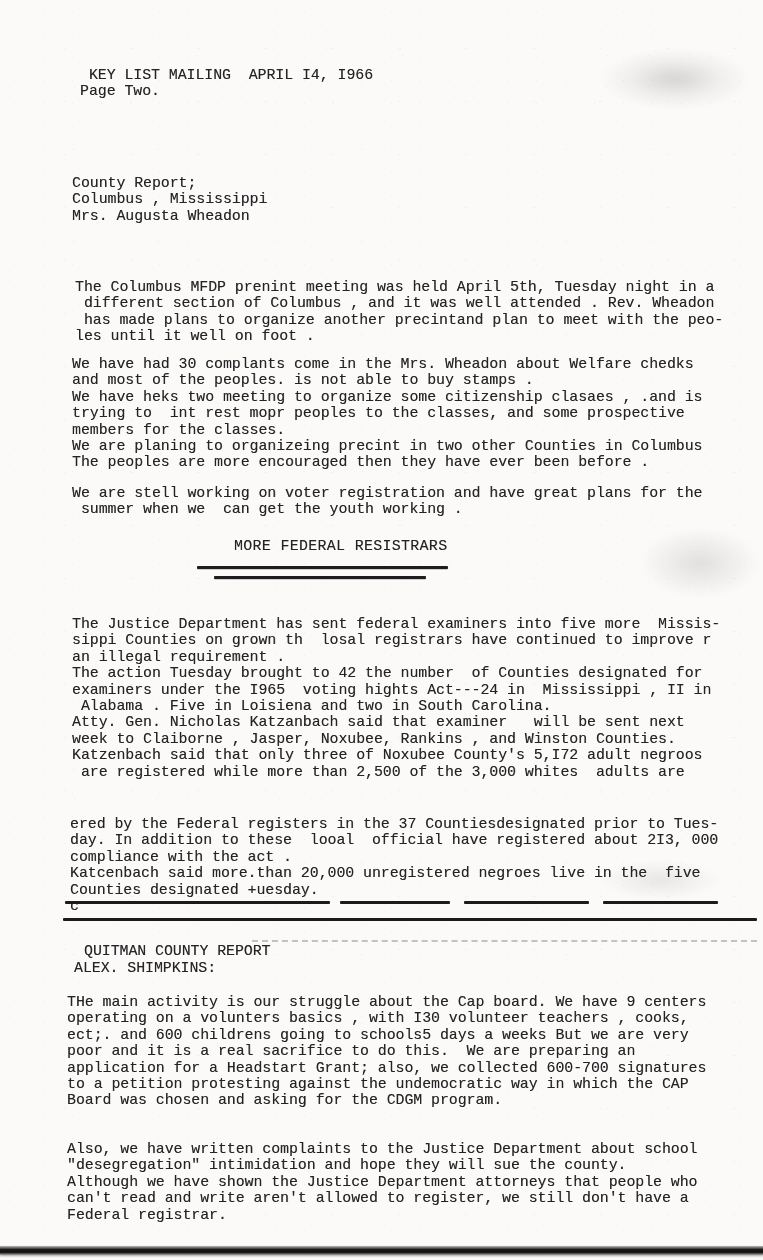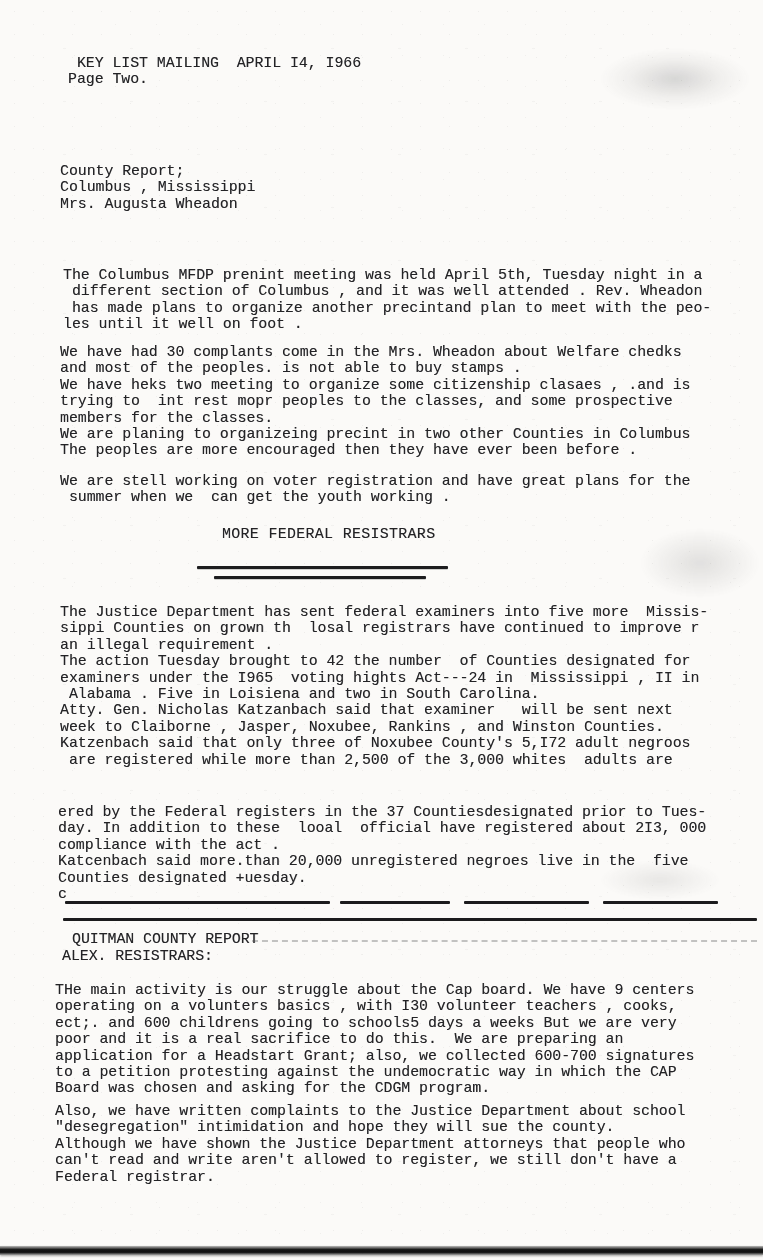--- a/index.html
+++ b/index.html
@@ -16,21 +16,21 @@
       radial-gradient(rgba(40,40,40,0.06) 0.8px, transparent 1px),
       radial-gradient(rgba(40,40,40,0.05) 0.7px, transparent 1px),
       radial-gradient(rgba(40,40,40,0.04) 1px, transparent 1.3px);
     background-size:29px 23px, 41px 31px, 67px 53px;
     background-position:0 0, 13px 9px, 31px 22px;
     overflow:hidden;
     font-family:"Liberation Mono","DejaVu Sans Mono",monospace;
   }
   .typed{
     position:absolute;
-    margin:0;
+    margin:12px;
     white-space:pre;
     font-family:"Liberation Mono","DejaVu Sans Mono",monospace;
     font-size:14.8px;
     line-height:16.4px;
     color:var(--ink);
     text-shadow:0.3px 0.3px 0.5px rgba(25,25,28,0.40);
   }
   .header-block{left:68px;top:55px;}
   .county-block{left:60px;top:163px;}
   .para-p1{left:63px;top:267px;}
@@ -47,21 +47,21 @@
   .divider-seg{height:2.6px;background:#1b1b1d;border-radius:1px;}
   .seg1{width:265px;margin-right:10px;}
   .seg2{width:110px;margin-right:14px;}
   .seg3{width:125px;margin-right:14px;}
   .seg4{width:115px;}
   .divider-solid{position:absolute;left:63px;top:918px;width:694px;height:2.6px;background:#1b1b1d;border-radius:1px;}
   .quitman-title{left:72px;top:931px;}
   .quitman-author{left:62px;top:948px;}
   .dashed-artifact{position:absolute;left:252px;top:940px;width:505px;height:0;border-top:2px dashed rgba(90,90,92,0.35);}
   .q-p1{left:55px;top:982px;}
-  .q-p2{left:55px;top:1103px;}
+  .q-p2{left:55px;top:1129px;}
   .q-p3{left:55px;top:1192px;}
   .bottom-band{
     position:absolute;left:0;top:1246px;width:763px;height:9px;
     background:linear-gradient(to bottom, rgba(70,70,70,0.35), #161616 40%, #111 70%, rgba(90,90,90,0.55));
     box-shadow:0 1px 2px rgba(0,0,0,0.35);
   }
   .smudge{position:absolute;pointer-events:none;filter:blur(1.2px);}
   .smudge-a{left:600px;top:48px;width:150px;height:62px;
     background:radial-gradient(closest-side, rgba(70,70,72,0.20), rgba(70,70,72,0.06) 60%, transparent);}
   .smudge-b{left:640px;top:528px;width:120px;height:70px;
@@ -123,21 +123,21 @@
   <div class="divider-row">
     <div class="divider-seg seg1"></div>
     <div class="divider-seg seg2"></div>
     <div class="divider-seg seg3"></div>
     <div class="divider-seg seg4"></div>
   </div>
   <div class="divider-solid"></div>
 
   <pre class="typed quitman-title">QUITMAN COUNTY REPORT</pre>
   <div class="dashed-artifact"></div>
-  <pre class="typed quitman-author">ALEX. RESISTRARS:</pre>
+  <pre class="typed quitman-author">ALEX. SHIMPKINS:</pre>
 
   <pre class="typed q-p1">THe main activity is our struggle about the Cap board. We have 9 centers
 operating on a volunters basics , with I30 volunteer teachers , cooks,
 ect;. and 600 childrens going to schools5 days a weeks But we are very
 poor and it is a real sacrifice to do this.  We are preparing an
 application for a Headstart Grant; also, we collected 600-700 signatures
 to a petition protesting against the undemocratic way in which the CAP
 Board was chosen and asking for the CDGM program.</pre>
 
   <pre class="typed q-p2">Also, we have written complaints to the Justice Department about school

